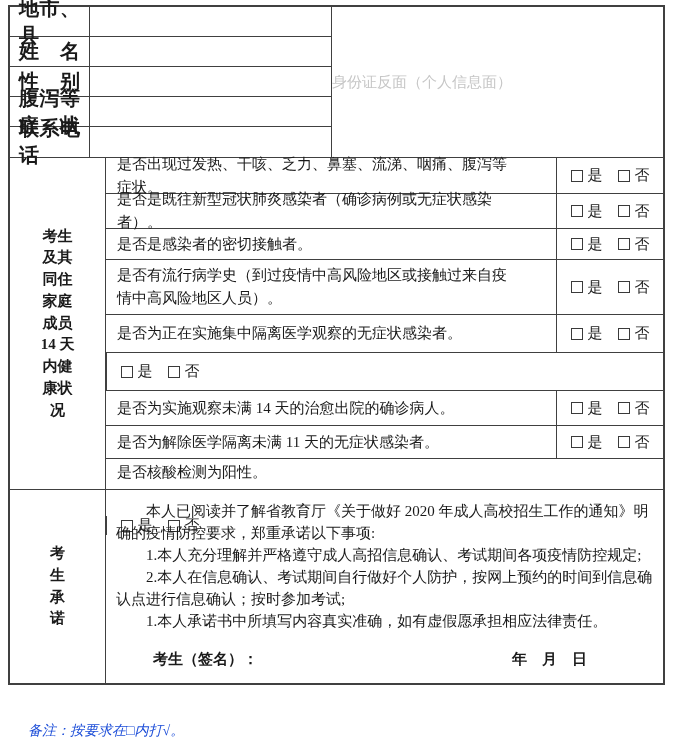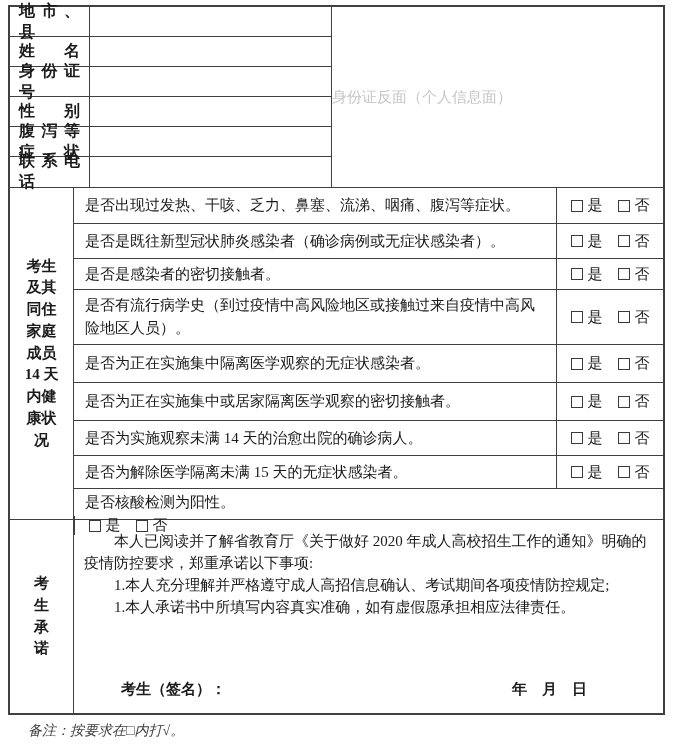--- a/index.html
+++ b/index.html
@@ -17,46 +17,46 @@
     border: 2px solid #404040;
     background: #fff;
   }
   
   .sec-top { display: flex; border-bottom: 1px solid #404040; }
   .fields-col { width: 322px; border-right: 1px solid #404040; }
   .field-row { display: flex; height: 30px; border-bottom: 1px solid #404040; }
   .field-row:last-child { border-bottom: none; }
   .field-label {
     width: 80px; border-right: 1px solid #404040;
-    font-weight: bold; font-size: 16px;
+    font-weight: bold; font-size: 20px;
     display: flex; align-items: center;
     padding: 0 9px;
   }
   .field-label span {
     width: 100%;
     text-align: justify;
     text-align-last: justify;
   }
   .field-input { flex: 1; background: #fff; }
   .photo-cell {
     flex: 1;
     display: flex; align-items: center; 
     color: #c6c6c6; font-size: 15px;
   }
   
   .sec-health { display: flex; border-bottom: 1px solid #404040; }
   .v-header {
-    width: 64px; border-right: 1px solid #404040;
+    width: 96px; border-right: 1px solid #404040;
     display: flex; align-items: center; justify-content: center;
     font-weight: bold; font-size: 15px;
     text-align: center; line-height: 1.45;
     white-space: pre-line;
   }
   .q-rows { flex: 1; display: flex; flex-direction: column; }
-  .q-row { display: flex; border-bottom: 1px solid #404040; }
+  .q-row { display: flex; border-bottom: 1px solid #404040; gap: 30px; }
   .q-row:last-child { border-bottom: none; flex-direction: column; }
   .q-cell {
     flex: 1; display: flex; align-items: center;
     padding: 2px 8px 2px 11px;
     line-height: 23px; font-size: 15px;
   }
   .a-cell {
     width: 107px; border-left: 1px solid #404040;
     display: flex; align-items: center; justify-content: center;
   }
@@ -81,45 +81,39 @@
     margin-top: auto; margin-bottom: 6px;
     padding-left: 37px; padding-right: 66px;
     font-weight: bold; font-size: 15px;
   }
   .sig-blank { flex: 1; height: 18px; }
   .date-label { white-space: pre; }
   
   .note {
     position: absolute; left: 28px; top: 722px;
     font-size: 14px; font-style: italic;
-    color: #404040;
+    color: #1d4ed8;
   }
 </style>
 </head>
 <body>
 
 <div class="tbl">
 
   <div class="sec-top">
     <div class="fields-col">
       <div class="field-row">
         <div class="field-label">
             <span>地市、县</span>
           </div>
         <div class="field-input"></div>
       </div>
       <div class="field-row">
         <div class="field-label">
             <span>姓名</span>
-          </div>
-        <div class="field-input"></div>
-      </div>
-      <div class="field-row">
-        <div class="field-label">
-            <span>身份证号</span>
           </div>
         <div class="field-input"></div>
       </div>
       <div class="field-row">
         <div class="field-label">
             <span>性别</span>
           </div>
         <div class="field-input"></div>
       </div>
       <div class="field-row">
@@ -216,21 +210,20 @@
               <span class="cb-label">是</span>
             </span>
           <span class="cb-group">
               <span class="cb"></span>
               <span class="cb-label">否</span>
             </span>
         </div>
       </div>
 
       <div class="q-row h38">
-        <div class="q-cell">是否为正在实施集中或居家隔离医学观察的密切接触者。</div>
         <div class="a-cell">
           <span class="cb-group">
               <span class="cb"></span>
               <span class="cb-label">是</span>
             </span>
           <span class="cb-group">
               <span class="cb"></span>
               <span class="cb-label">否</span>
             </span>
         </div>
@@ -244,21 +237,21 @@
               <span class="cb-label">是</span>
             </span>
           <span class="cb-group">
               <span class="cb"></span>
               <span class="cb-label">否</span>
             </span>
         </div>
       </div>
 
       <div class="q-row h33">
-        <div class="q-cell">是否为解除医学隔离未满 15 天的无症状感染者。</div>
+        <div class="q-cell">是否为解除医学隔离未满 11 天的无症状感染者。</div>
         <div class="a-cell">
           <span class="cb-group">
               <span class="cb"></span>
               <span class="cb-label">是</span>
             </span>
           <span class="cb-group">
               <span class="cb"></span>
               <span class="cb-label">否</span>
             </span>
         </div>
@@ -282,20 +275,21 @@
   </div>
 
   <div class="sec-promise">
     <div class="v-header">考
 生
 承
 诺</div>
     <div class="promise-body">
       <p>本人已阅读并了解省教育厅《关于做好 2020 年成人高校招生工作的通知》明确的疫情防控要求，郑重承诺以下事项:</p>
       <p>1.本人充分理解并严格遵守成人高招信息确认、考试期间各项疫情防控规定;</p>
+      <p>2.本人在信息确认、考试期间自行做好个人防护，按网上预约的时间到信息确认点进行信息确认；按时参加考试;</p>
       <p>1.本人承诺书中所填写内容真实准确，如有虚假愿承担相应法律责任。</p>
       <div class="sig-row">
         <span>考生（签名）：</span>
         <span class="sig-blank"></span>
         <span class="date-label">年　月　日</span>
       </div>
     </div>
   </div>
 
 </div>

